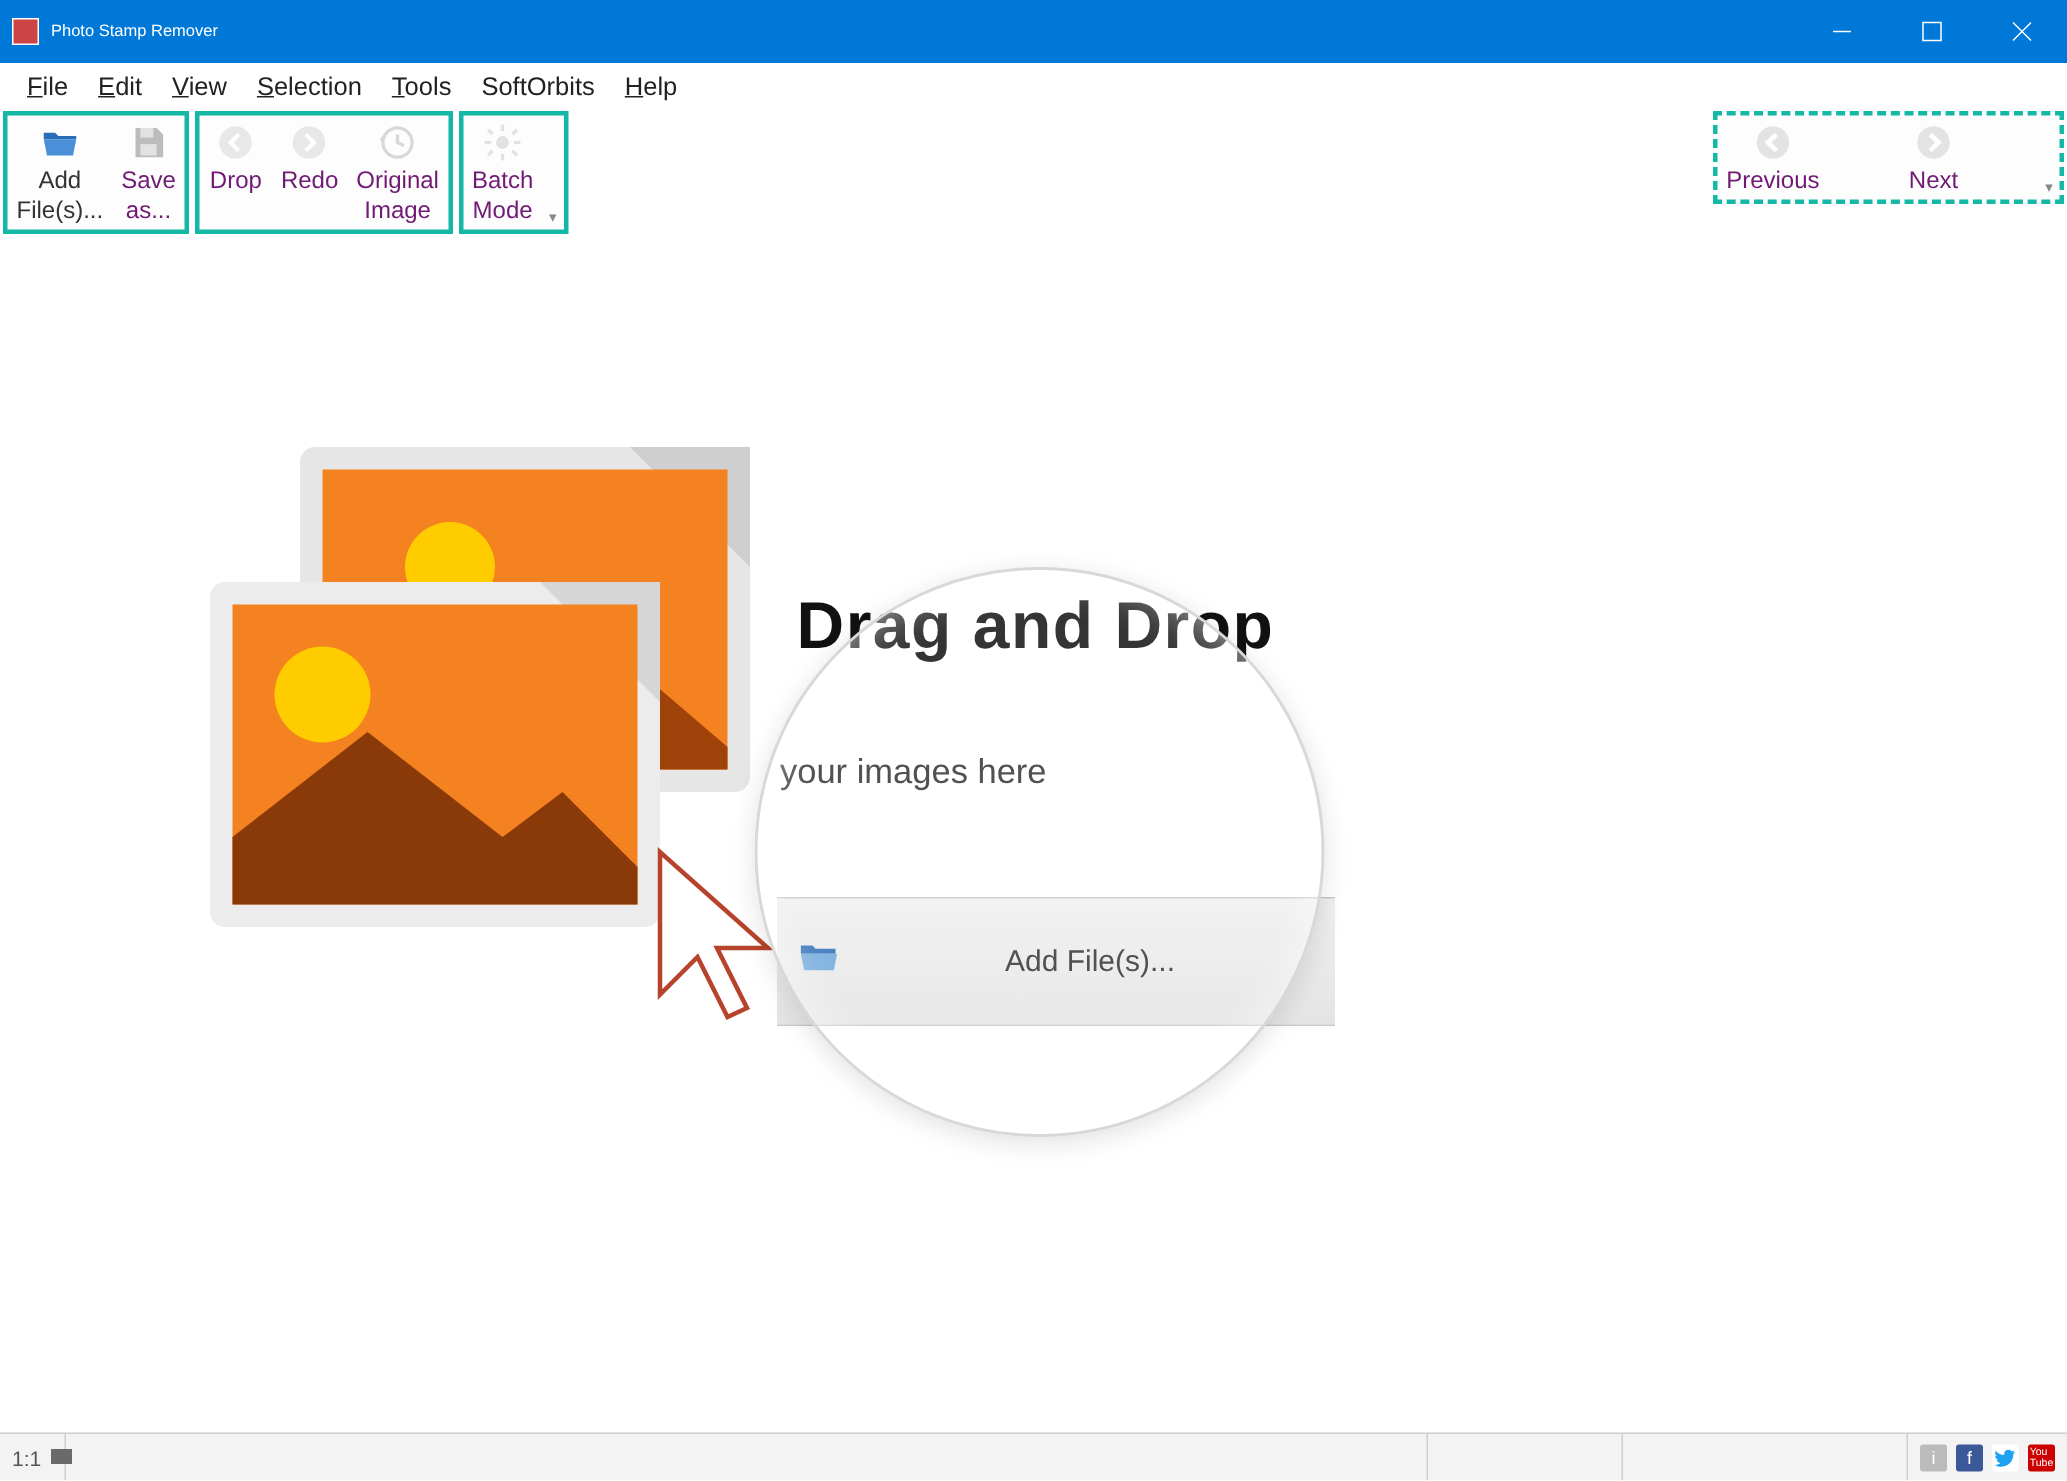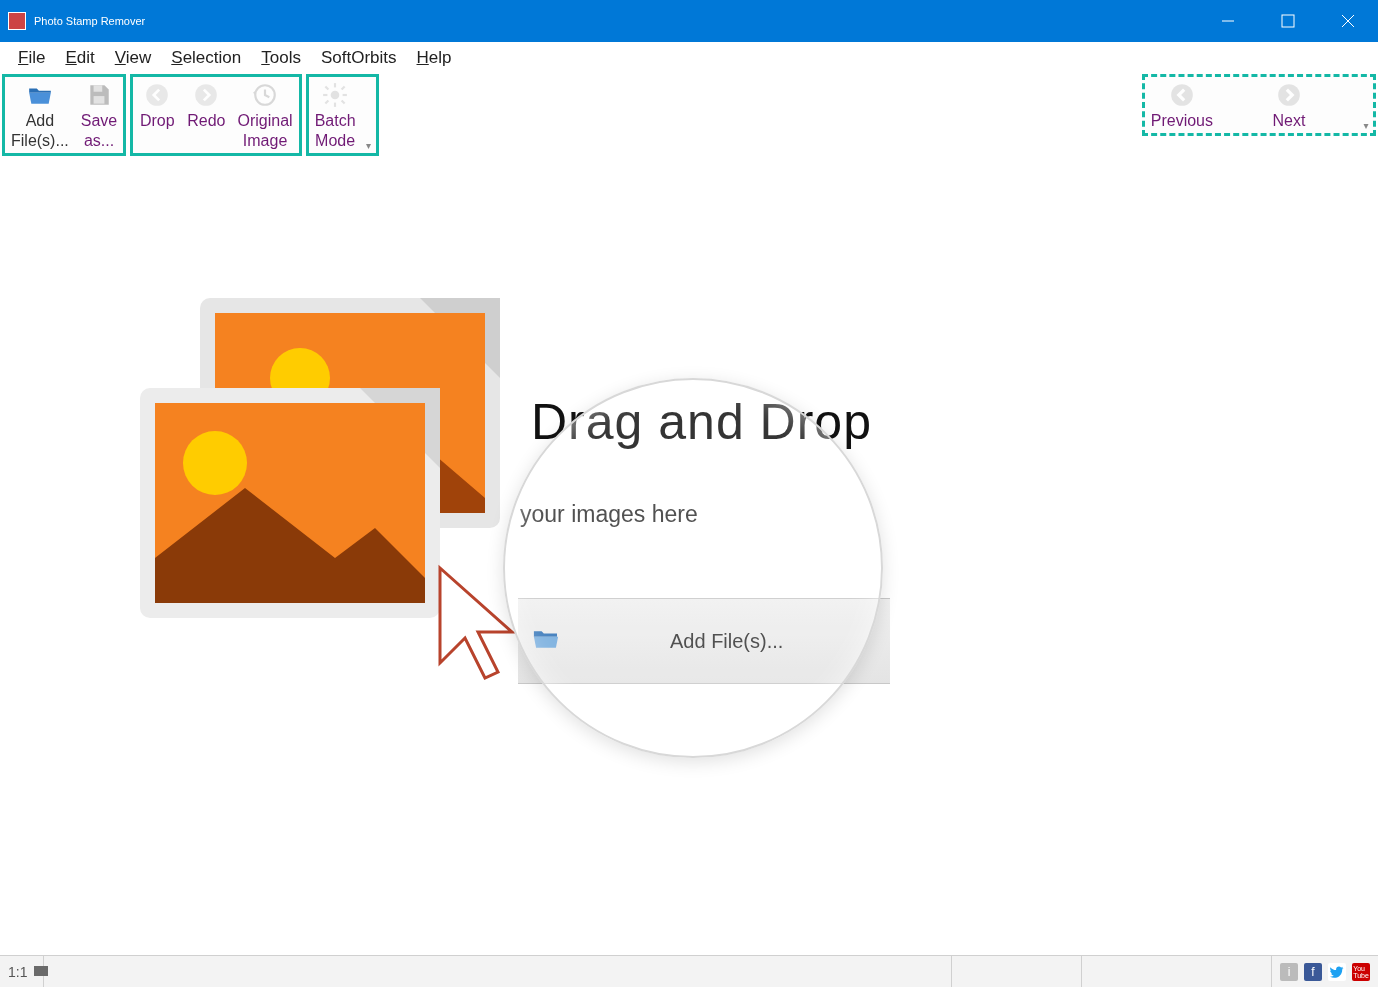--- a/index.html
+++ b/index.html
@@ -25,21 +25,21 @@
 .tb-btn .tb-icon { width: 28px; height: 28px; display: flex; align-items: center; justify-content: center; margin-bottom: 2px; }
 .tb-btn .tb-label { font-size: 16px; color: #333; text-align: center; line-height: 1.25; white-space: pre-line; }
 .tb-btn.disabled .tb-label { color: #701a75; }
 .tb-btn.disabled svg { opacity: 0.55; }
 .tb-overflow { width: 14px; align-self: flex-end; display: flex; align-items: center; justify-content: center; padding-bottom: 2px; color: #888; font-size: 10px; }
 .toolbar-row .push-right { margin-left: auto; }
 
 
 .canvas { position: relative; flex: 1; background: #fff; height: calc(987px - 42px - 32px - 94px - 32px); }
 .drop-illustration { position: absolute; left: 140px; top: 130px; width: 520px; height: 420px; }
-.drop-text-big { position: absolute; left: 531px; top: 225px; font-size: 50px; font-weight: 400; color: #111; letter-spacing: 1px; }
+.drop-text-big { position: absolute; left: 531px; top: 225px; font-size: 44px; font-weight: 700; color: #111; letter-spacing: 1px; }
 .drop-text-sub { position: absolute; left: 520px; top: 333px; font-size: 23px; color: #333; font-weight: 300; }
 .magnifier { position: absolute; left: 503px; top: 210px; width: 380px; height: 380px; border-radius: 50%; border: 2px solid #d8d8d8; background: rgba(255,255,255,0.15); box-shadow: 0 4px 18px rgba(0,0,0,0.12), inset 0 0 30px rgba(255,255,255,0.6); }
 .add-files-btn { position: absolute; left: 518px; top: 430px; width: 372px; height: 86px; background: linear-gradient(#f0f0f0,#e4e4e4); border-top: 1px solid #c8c8c8; border-bottom: 1px solid #c8c8c8; display: flex; align-items: center; font-size: 20px; color: #333; }
 .add-files-btn .folder-ic { margin-left: 14px; margin-right: 110px; }
 
 
 .statusbar { position: absolute; bottom: 0; left: 0; right: 0; height: 32px; background: #f3f3f3; border-top: 1px solid #d0d0d0; display: flex; align-items: stretch; font-size: 14px; color: #555; }
 .statusbar .cell { border-right: 1px solid #d0d0d0; display: flex; align-items: center; padding: 0 8px; }
 .statusbar .cell.z { width: 44px; }
 .statusbar .cell.big { flex: 1; }

